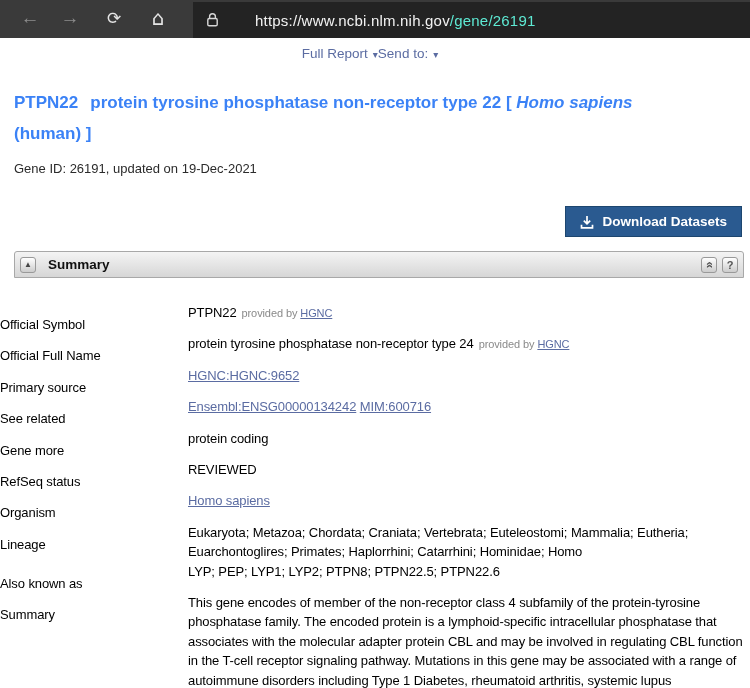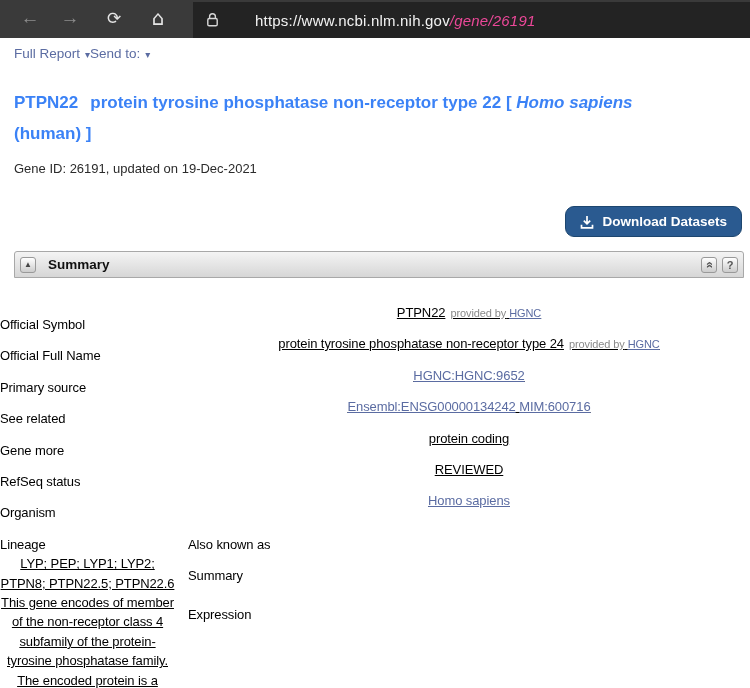--- a/index.html
+++ b/index.html
@@ -17,54 +17,54 @@
   .nav-icon.lit{color:#e5e5e5;}
   .icon-back{left:18px;}
   .icon-forward{left:58px;}
   .icon-refresh{left:102px;font-family:"DejaVu Sans",sans-serif;font-size:17px;}
   .icon-home{left:146px;font-family:"DejaVu Sans",sans-serif;font-size:20px;}
   .url-bar{position:absolute;left:193px;right:0;top:2px;height:36px;background:#232323;
     display:flex;align-items:center;padding-left:13px;}
   .lock{margin-right:12px;display:flex;align-items:center;}
   .url-text{font-size:15px;letter-spacing:.2px;white-space:nowrap;}
   .url-main{color:#f2f2f2;margin-left:24px;}
-  .url-path{color:#ec4899;font-style:italic;}
+  .url-path{color:#5eead4;}
   
-  .report-row{display:flex;justify-content:flex-start;align-items:center;
+  .report-row{display:flex;justify-content:center;align-items:center;
     margin:8px 24px 0 14px;font-size:13.5px;color:var(--link);}
   .dd-label{cursor:pointer;display:inline-flex;align-items:center;gap:5px;}
   .dd-arrow{font-size:10px;position:relative;top:1px;}
   
   .page-title{margin:26px 14px 0 14px;font-size:17px;font-weight:bold;color:#3b82f6;
     line-height:31px;max-width:660px;}
   .title-symbol{margin-right:12px;}
   .species{font-style:italic;}
   .gene-id{margin:12px 14px 0 14px;font-size:13px;color:#2b2b2b;}
   
   .download-row{margin:30px 8px 0 0;text-align:right;}
   .download-btn{display:inline-flex;align-items:center;gap:8px;background:var(--accent);
-    color:#fff;font-weight:bold;font-size:13.5px;border:1px solid #1d466f;border-radius:9px;
+    color:#fff;font-weight:bold;font-size:13.5px;border:1px solid #1d466f;border-radius:0;
     padding:7px 14px;cursor:pointer;font-family:"Liberation Sans",sans-serif;}
   
   .summary-bar{margin:14px 6px 0 14px;width:730px;height:27px;
     background:linear-gradient(#f4f4f4,#d6d6d6);border:1px solid #a8a8a8;
     border-radius:3px 3px 0 0;display:flex;align-items:center;padding:0 5px;}
   .mini-btn{width:16px;height:16px;border:1px solid #999;border-radius:3px;
     background:linear-gradient(#fff,#ccc);display:flex;align-items:center;justify-content:center;
     font-size:8px;color:#444;cursor:pointer;user-select:none;}
   .bar-title{font-size:13.5px;font-weight:bold;color:#111;margin-left:12px;}
   .bar-spacer{flex:1;}
   .jump-glyph{display:inline-block;transform:rotate(-90deg);font-size:12px;font-weight:bold;color:#555;}
   .help-glyph{font-size:11px;font-weight:bold;color:#555;}
   .mini-btn + .mini-btn{margin-left:5px;}
   
   .fields{margin-top:25px;display:grid;grid-template-columns:175px 562px;
     column-gap:13px;font-size:13px;line-height:19.4px;letter-spacing:-0.1px;color:#000;}
   .flabel{text-align:left;font-weight:normal;align-self:start;margin-top:12px;}
-  .fvalue{text-align:center;text-decoration:underline;}
+  .fvalue{text-align:left;}
   a.link{color:var(--link);text-decoration:underline;cursor:pointer;}
   .provided{font-size:11px;color:#8a8a8a;margin-left:5px;}
   .provided a.link{font-size:11px;}
   .gap-right{margin-right:15px;}
 </style>
 </head>
 <body>
 
 <div class="browser-bar">
   <span class="nav-icon dim icon-back">←</span>
@@ -150,20 +150,21 @@
 
   <div class="flabel">RefSeq status</div>
   <div class="fvalue">REVIEWED</div>
 
   <div class="flabel">Organism</div>
   <div class="fvalue">
     <a class="link">Homo sapiens</a>
   </div>
 
   <div class="flabel">Lineage</div>
+  <div class="fvalue">Eukaryota; Metazoa; Chordata; Craniata; Vertebrata; Euteleostomi; Mammalia; Eutheria; Euarchontoglires; Primates; Haplorrhini; Catarrhini; Hominidae; Homo</div>
 
   <div class="flabel">Also known as</div>
   <div class="fvalue">LYP; PEP; LYP1; LYP2; PTPN8; PTPN22.5; PTPN22.6</div>
 
   <div class="flabel">Summary</div>
   <div class="fvalue">This gene encodes of member of the non-receptor class 4 subfamily of the protein-tyrosine phosphatase family. The encoded protein is a lymphoid-specific intracellular phosphatase that associates with the molecular adapter protein CBL and may be involved in regulating CBL function in the T-cell receptor signaling pathway. Mutations in this gene may be associated with a range of autoimmune disorders including Type 1 Diabetes, rheumatoid arthritis, systemic lupus erythematosus and Graves' disease. Alternatively spliced transcript variants encoding distinct isoforms have been described. [provided by RefSeq, Mar 2009]</div>
 
   <div class="flabel">Expression</div>
   <div class="fvalue">
     <div><a class="link">See more</a></div>

